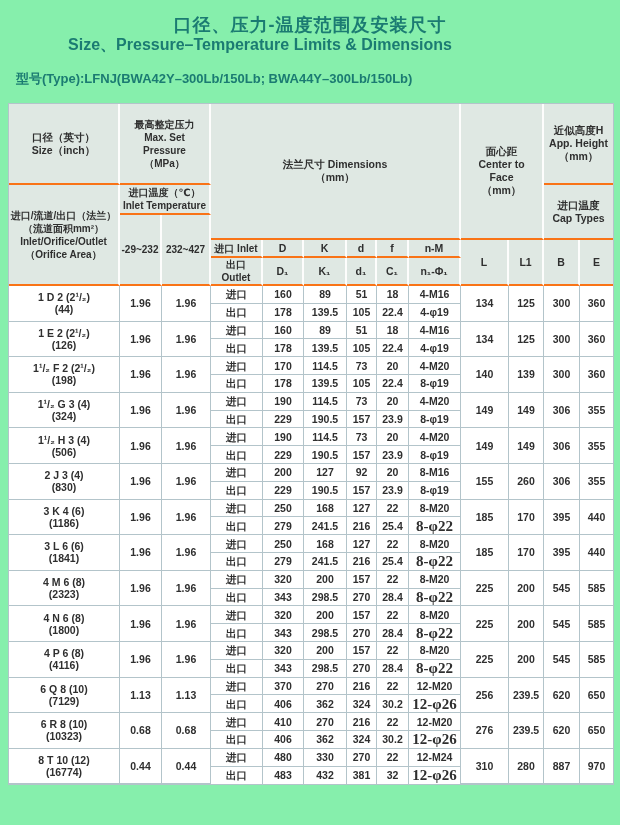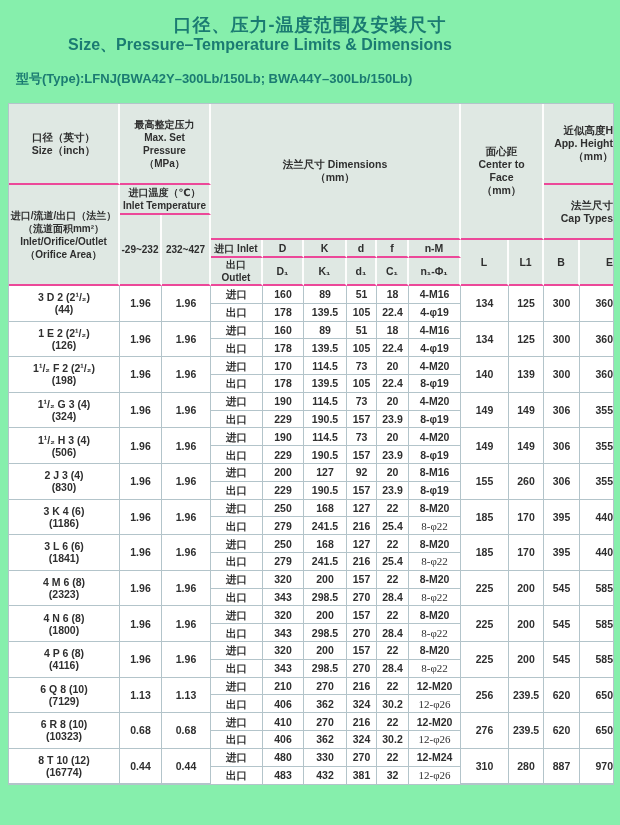--- a/index.html
+++ b/index.html
@@ -11,34 +11,34 @@
               font-size:18px; font-weight:bold; letter-spacing:1px; }
   .title-en { position:absolute; top:35px; left:0; width:520px; text-align:center;
               font-size:16px; font-weight:bold; }
   .model-line { position:absolute; top:70px; left:16px; font-size:13px; font-weight:bold; }
 
   .tbl-wrap { position:absolute; top:103px; left:8px; width:604px; }
   table { border-collapse:separate; border-spacing:0; table-layout:fixed; width:604px;
           border:1px solid #b3c4ca; }
   th, td { text-align:center; vertical-align:middle; overflow:hidden; padding:0; }
 
-  thead th { background:#dfe8e3; border-right:2px solid #fdfdfc; border-bottom:2px solid #ec4899;
+  thead th { background:#dfe8e3; border-right:2px solid #fdfdfc; border-bottom:2px solid #f97316;
              font-weight:bold; color:#2f2f2f; font-size:10.5px; line-height:13px; }
   thead th.small { font-size:10px; }
   thead th .ln { display:block; }
-  thead th.no-r, tbody td.no-r { border-right:none;text-align:right; }
+  thead th.no-r, tbody td.no-r { border-right:none; }
   .hr1 { height:81px; } .hr2 { height:30px; } .hr3 { height:25px; }
   .hr4 { height:18px;margin-left:29px; } .hr5 { height:18px; }
 
   tbody tr { height:17.8px; }
   tbody td { background:#ffffff; border-right:1px solid #b3c4ca; border-bottom:1px solid #b3c4ca;
              font-size:10.5px; font-weight:bold; color:#2f2f2f; line-height:12px; }
   tbody tr.last-block td { border-bottom:none; }
   tbody td.size div { display:block; }
-  tbody td.serif { font-family:"Liberation Serif","DejaVu Serif",serif; font-weight:normal; font-size:11px; }
+  tbody td.serif { font-family:"Liberation Serif","DejaVu Serif",serif; font-weight:bold; font-size:15px; }
 </style>
 </head>
 <body>
 
 <div class="page">
 
   <div class="title-zh accent" style="color: rgb(27, 123, 114);">口径、压力-温度范围及安装尺寸</div>
   <div class="title-en accent" style="color: rgb(27, 123, 114);">Size、Pressure–Temperature Limits &amp; Dimensions</div>
   <div class="model-line accent" style="color: rgb(27, 123, 114);">型号(Type):LFNJ(BWA42Y–300Lb/150Lb; BWA44Y–300Lb/150Lb)</div>
 
@@ -92,21 +92,21 @@
             <span class="ln">进口/流道/出口（法兰）</span>
             <span class="ln">（流道面积mm²）</span>
             <span class="ln">Inlet/Orifice/Outlet</span>
             <span class="ln">（Orifice  Area）</span>
           </th>
           <th colspan="2" class="small">
             <span class="ln">进口温度（℃）</span>
             <span class="ln">Inlet Temperature</span>
           </th>
           <th colspan="2" rowspan="2" class="no-r">
-            <span class="ln">法兰尺寸</span>
+            <span class="ln">进口温度</span>
             <span class="ln">Cap Types</span>
           </th>
         </tr>
         <tr class="hr3">
           <th rowspan="3" class="small">-29~232</th>
           <th rowspan="3" class="small">232~427</th>
         </tr>
         <tr class="hr4">
           <th class="small">进口 Inlet</th>
           <th>D</th>
@@ -124,21 +124,21 @@
           <th>D₁</th>
           <th>K₁</th>
           <th>d₁</th>
           <th>C₁</th>
           <th>n₁-Φ₁</th>
         </tr>
       </thead>
       <tbody id="tb">
           <tr>
             <td rowspan="2" class="size">
-              <div>3 D 2 (2¹/₂)</div>
+              <div>1 D 2 (2¹/₂)</div>
               <div>(44)</div>
             </td>
             <td rowspan="2">1.96</td>
             <td rowspan="2">1.96</td>
             <td>进口</td>
             <td>160</td>
             <td>89</td>
             <td>51</td>
             <td>18</td>
             <td>4-M16</td>
@@ -416,21 +416,21 @@
             <td class="serif">8-φ22</td>
           </tr>
           <tr>
             <td rowspan="2" class="size">
               <div>6 Q 8 (10)</div>
               <div>(7129)</div>
             </td>
             <td rowspan="2">1.13</td>
             <td rowspan="2">1.13</td>
             <td>进口</td>
-            <td>210</td>
+            <td>370</td>
             <td>270</td>
             <td>216</td>
             <td>22</td>
             <td>12-M20</td>
             <td rowspan="2">256</td>
             <td rowspan="2">239.5</td>
             <td rowspan="2">620</td>
             <td rowspan="2" class="no-r">650</td>
           </tr>
           <tr>

